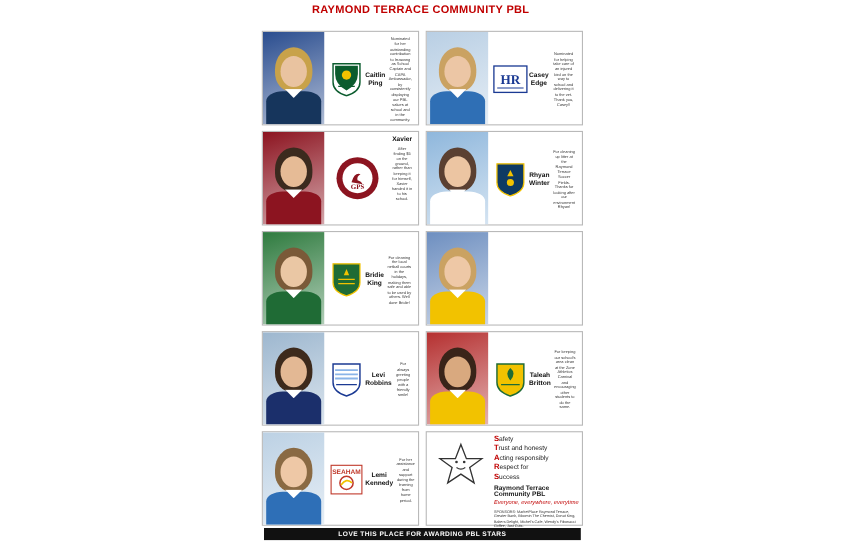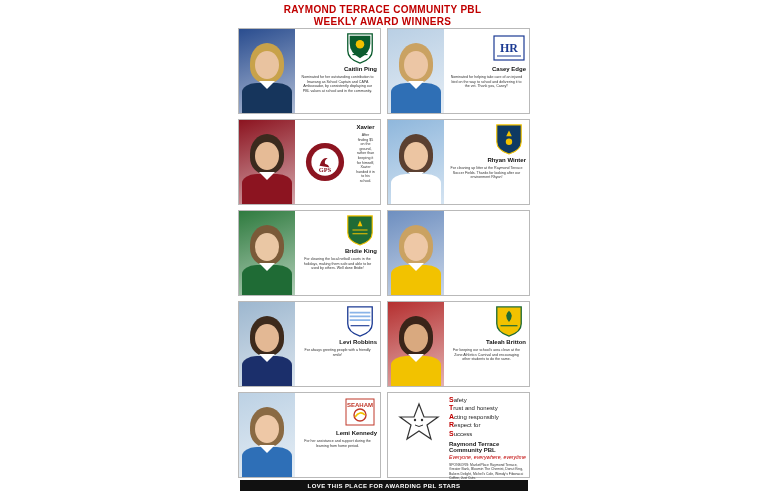--- a/index.html
+++ b/index.html
@@ -93,22 +93,21 @@
     left: 50%;
     transform: translateX(-50%);
     width: 16px;
     height: 8px;
     background: #ffffff;
     clip-path: polygon(0 0, 100% 0, 50% 100%);
   }
   .details {
     flex: 1;
     display: flex;
-    flex-direction: column;
-    align-items: flex-end;
+    align-items: center;
     padding: 3px 3px 2px 3px;
     box-sizing: border-box;
   }
   .logo {
     width: 34px;
     height: 32px;
     flex: none;
     display: flex;
     align-items: center;
     justify-content: center;
@@ -222,21 +221,20 @@
   }
   .crest-svg { display: block; }
 </style>
 </head>
 <body>
 
 <div id="page">
 
   <div class="title-block">
     <div class="title-line1">RAYMOND TERRACE COMMUNITY PBL</div>
-    <div class="title-line2">WEEKLY AWARD WINNERS</div>
   </div>
 
   <div class="grid" id="grid">
       <div class="row">
         <div class="card">
           <div class="photo">
             <div class="portrait">
               <div class="backdrop" style="background:linear-gradient(160deg,#2a4d8f 0%, #ffffff 160%)"></div>
               <div class="body" style="width:50px;height:30px;background:#16355c"></div>
               <div class="hair" style="top:14px;width:34px;height:40px;background:#c8a24a"></div>

